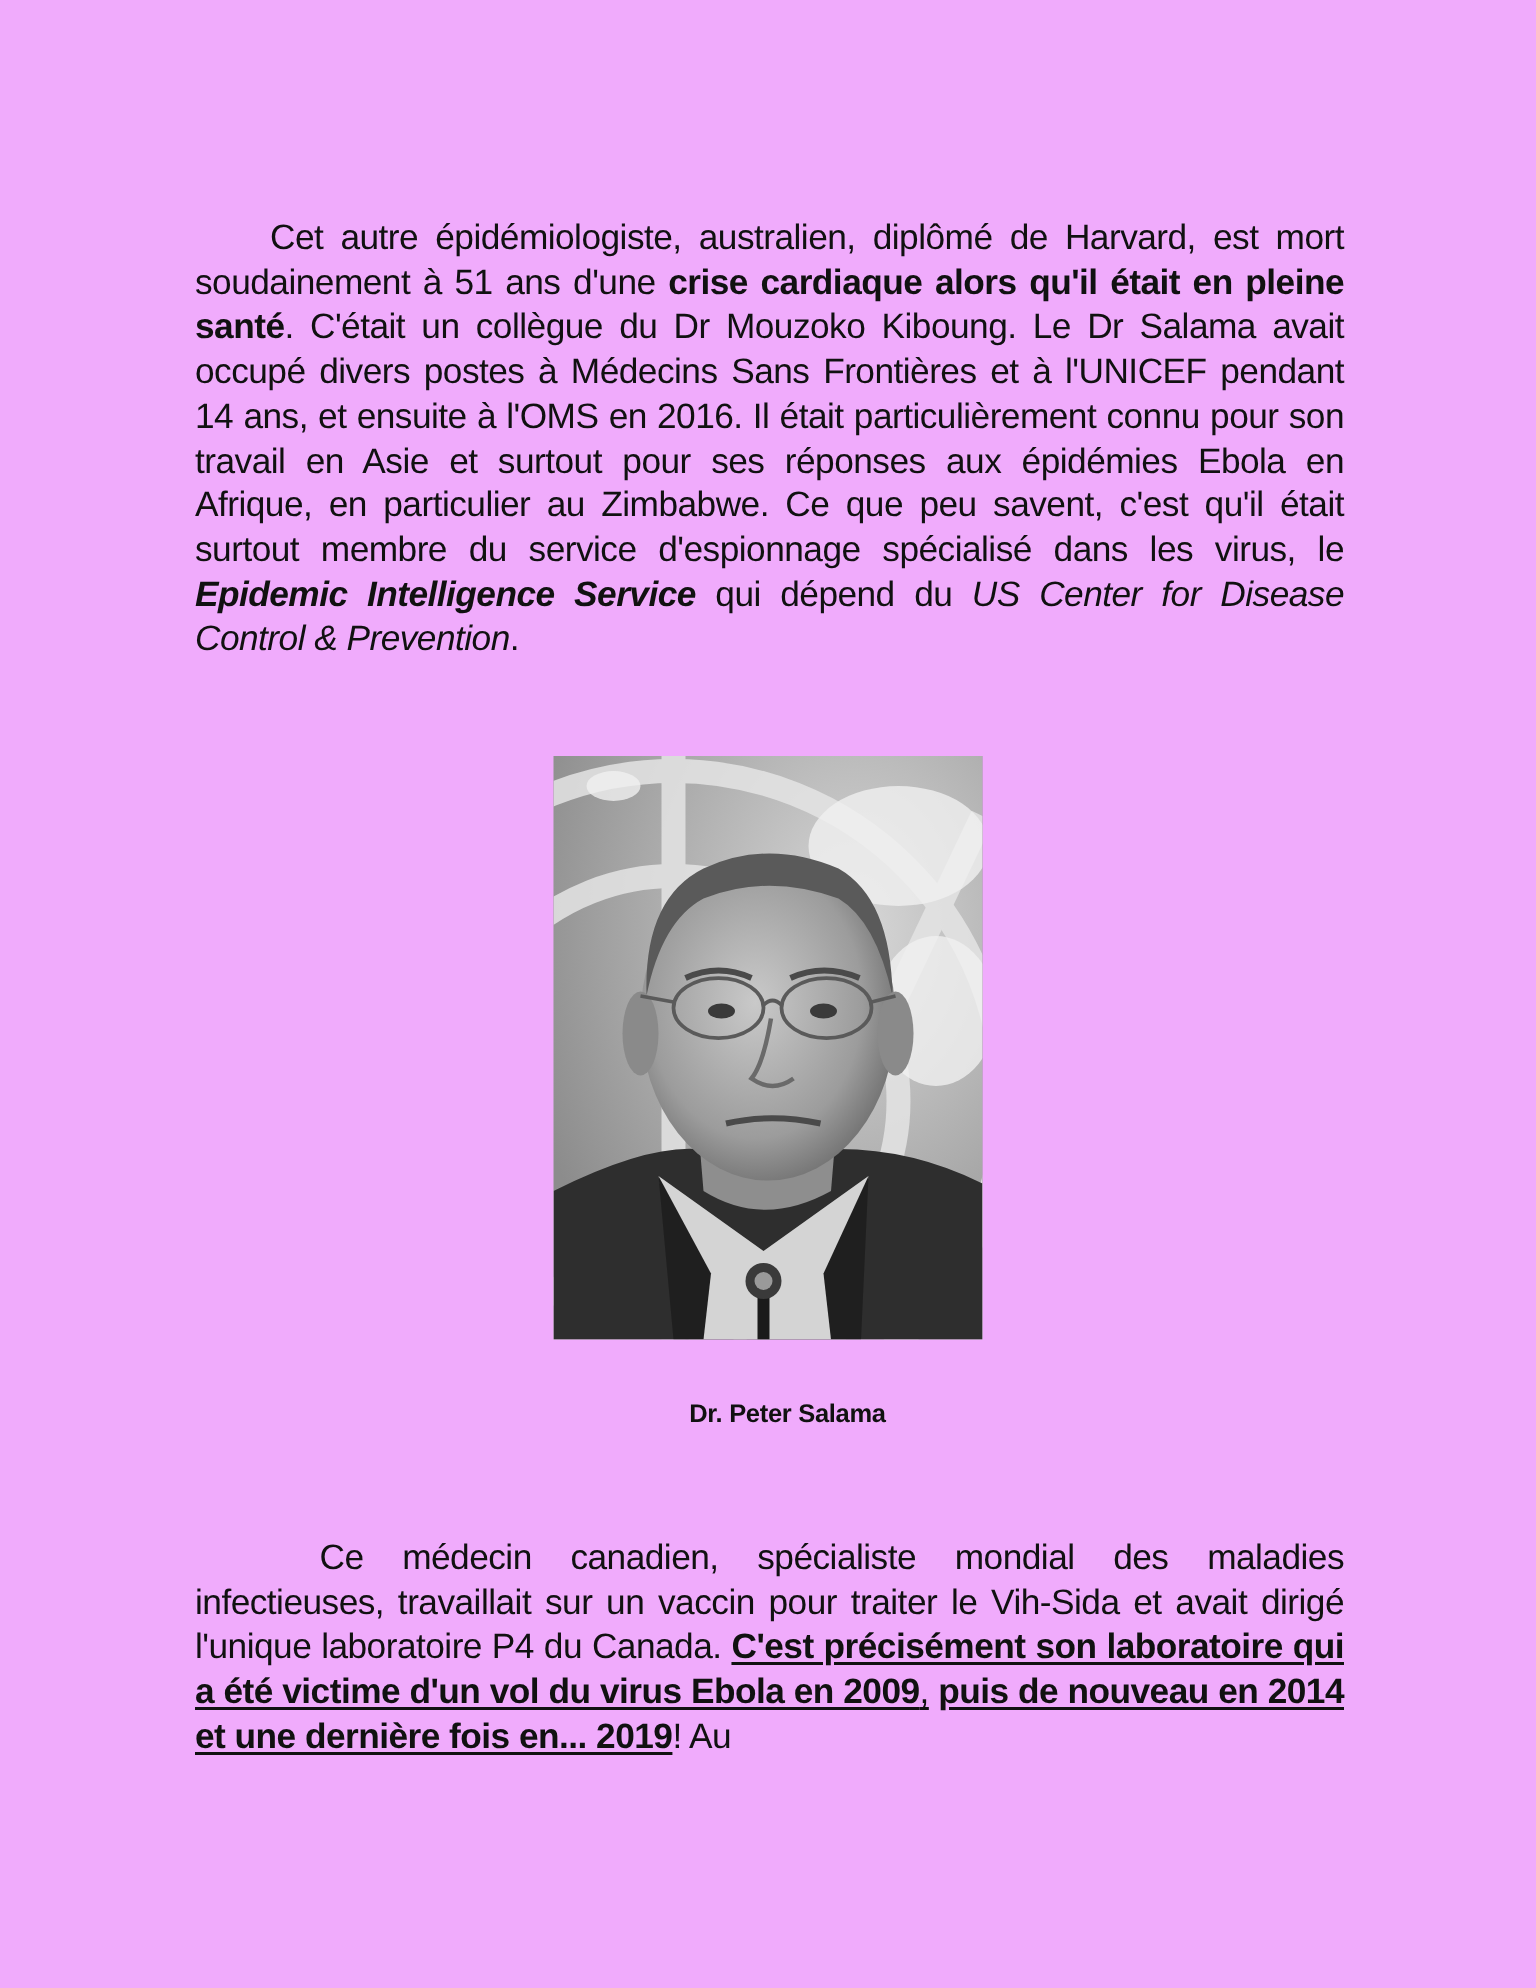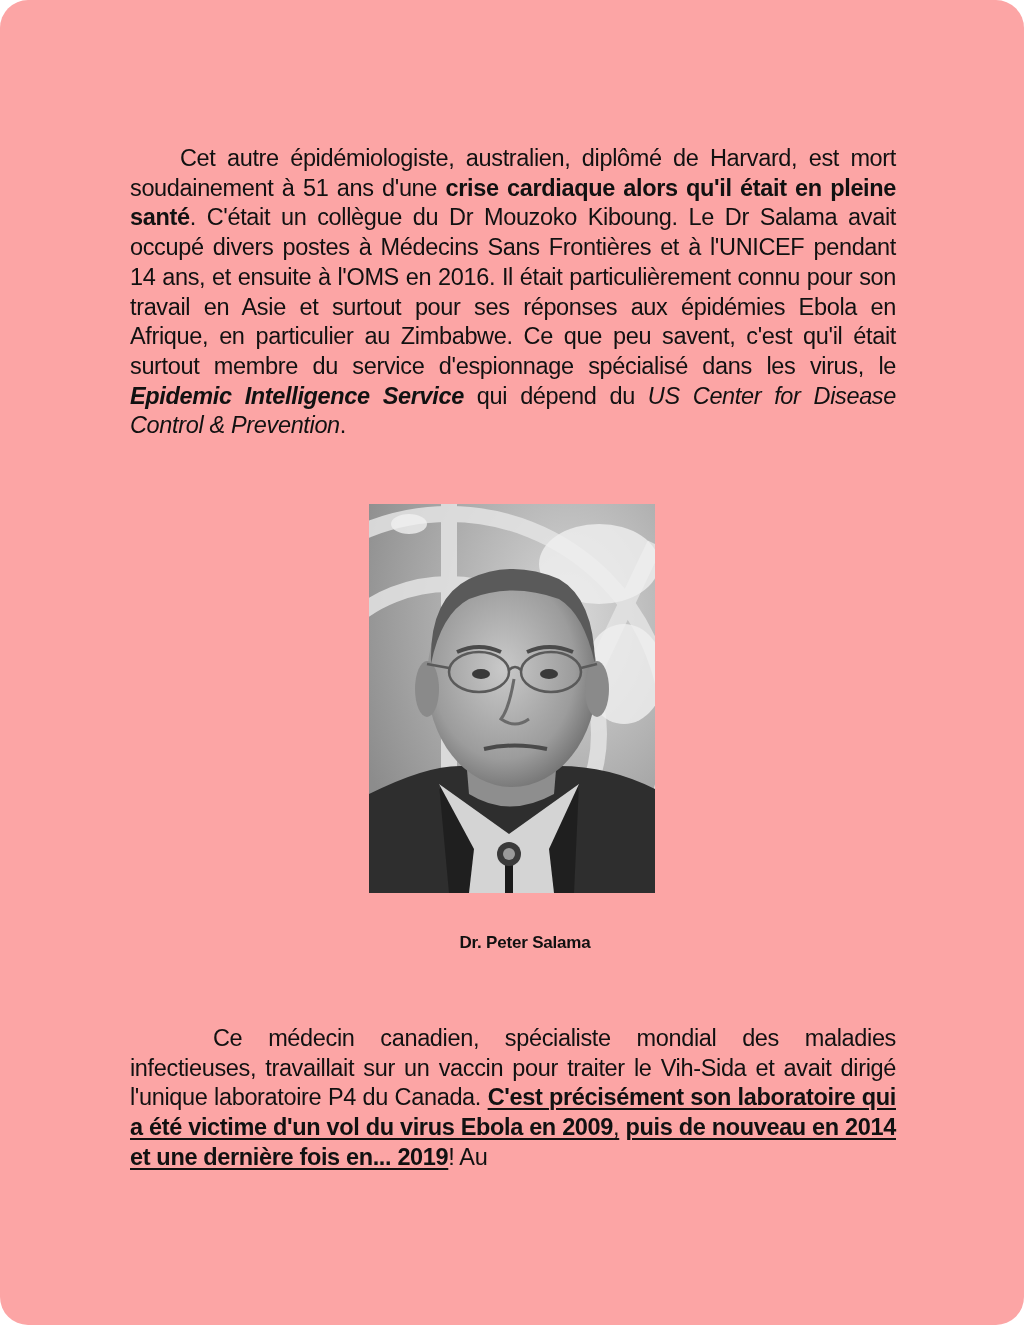--- a/index.html
+++ b/index.html
@@ -13,22 +13,21 @@
       position: relative;
       overflow: hidden;
       font-family: "Liberation Sans", sans-serif;
       color: #111111;
     }
     .page {
       position: absolute;
       left: 0; top: 0;
       width: 1024px;
       height: 1325px;
-      background: #fca5a5;
-      border-radius: 28px;
+      background: #f0abfc;
     }
     .para {
       position: absolute;
       left: 130px;
       width: 766px;
       font-size: 23.5px;
       line-height: 29.7px;
       text-align: justify;
       letter-spacing: -0.35px;
       word-spacing: 0px;

